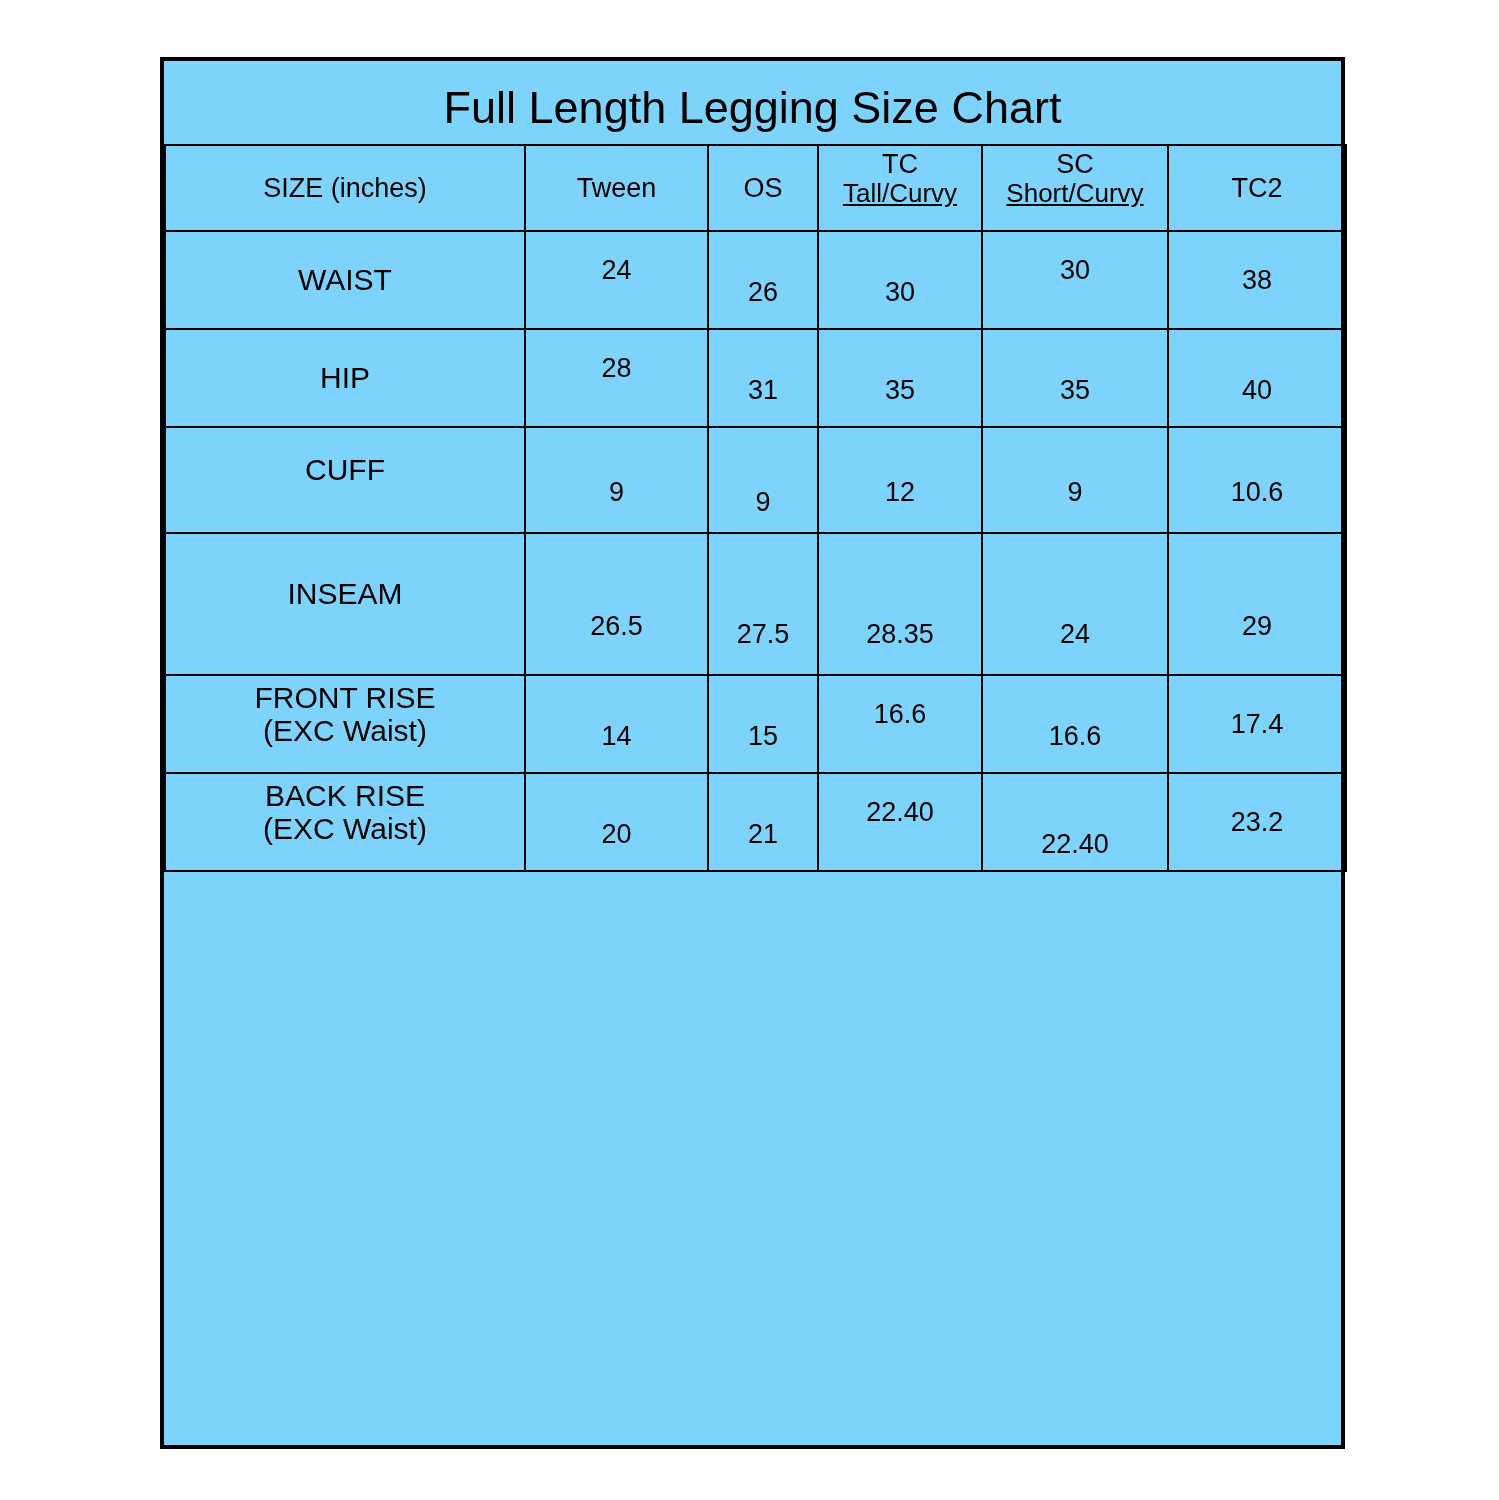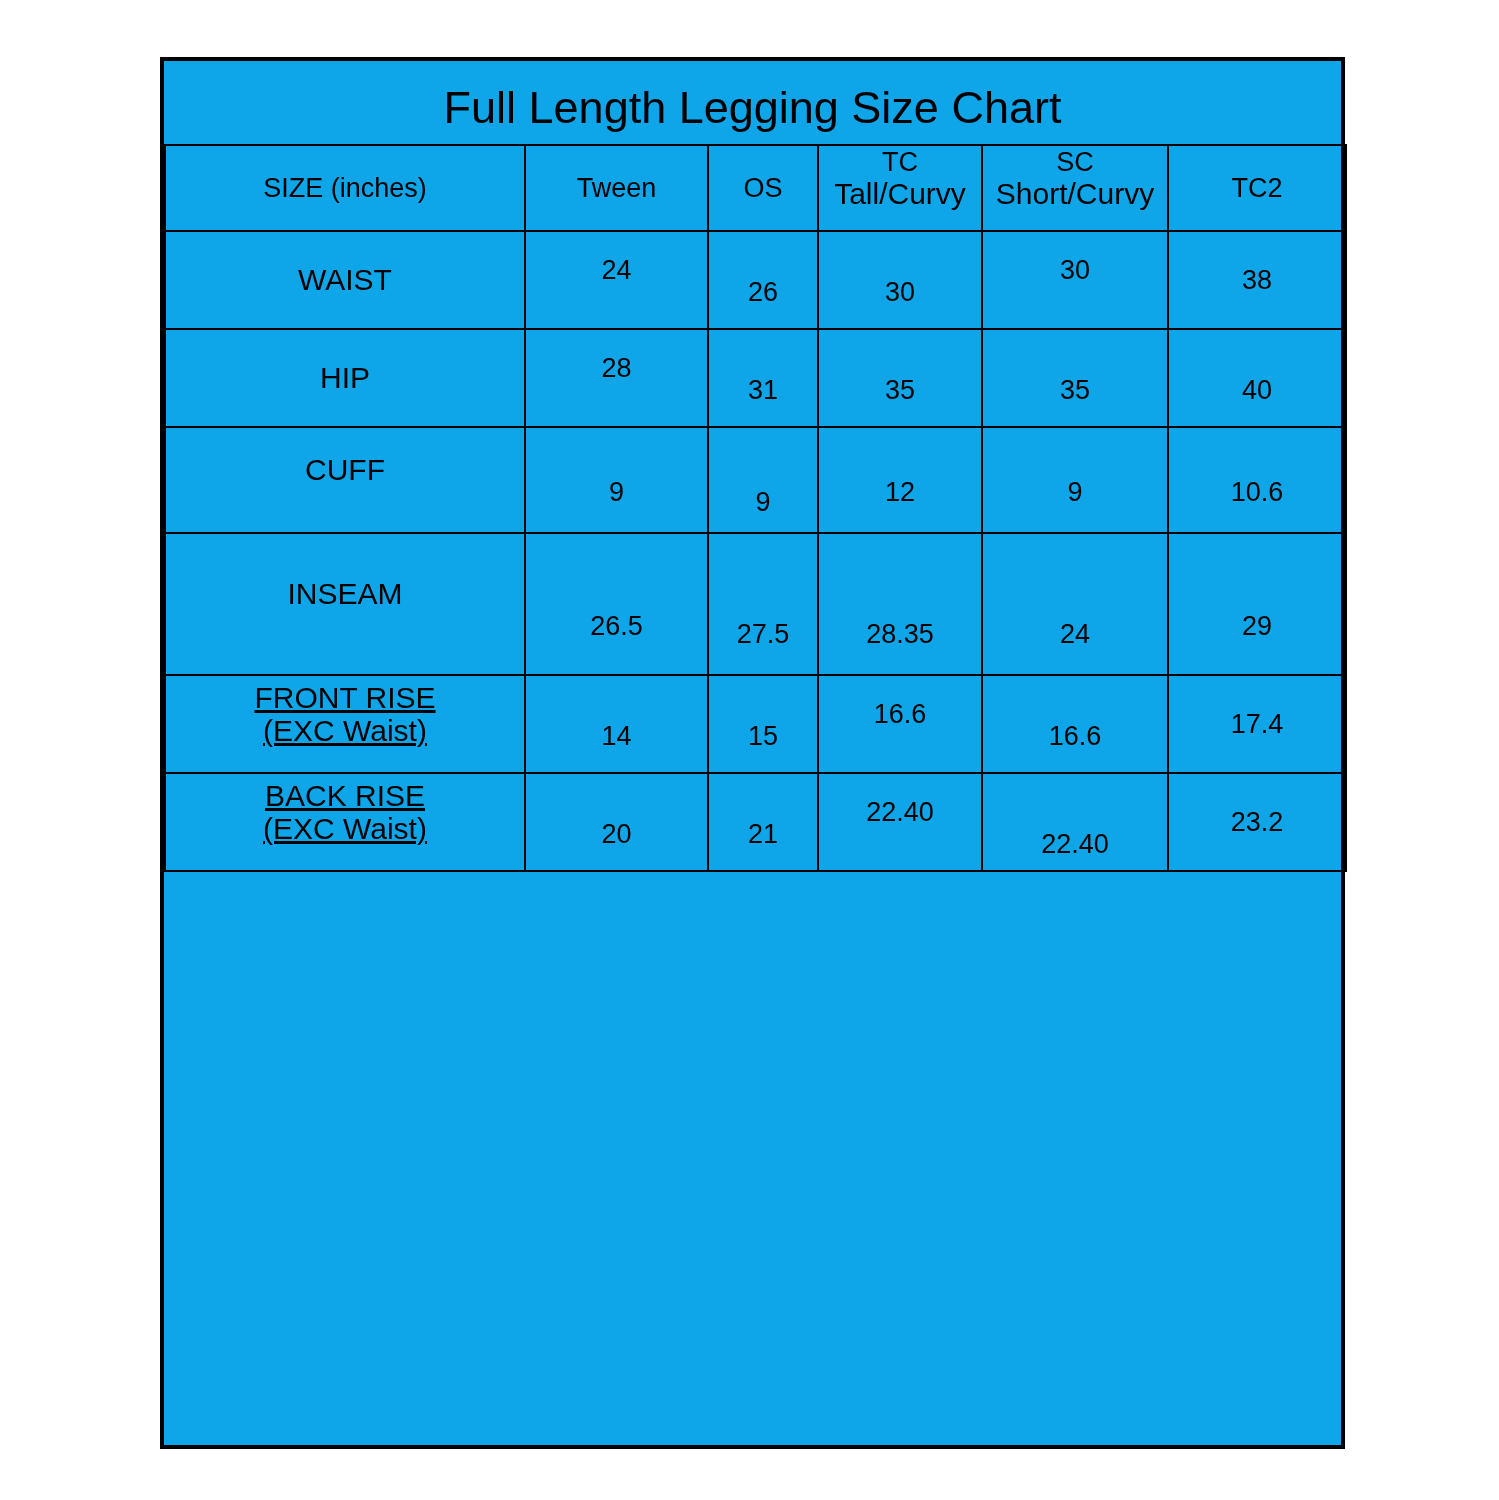--- a/index.html
+++ b/index.html
@@ -15,21 +15,21 @@
     overflow: hidden;
   }
   #sheet {
     position: absolute;
     left: 160px;
     top: 57px;
     width: 1185px;
     height: 1392px;
     border: 4px solid #000000;
     box-sizing: border-box;
-    background: #0ea5e9;
+    background: #7dd3fc;
   }
   #title {
     text-align: center;
     font-size: 45px;
     line-height: 1;
     padding-top: 24px;
     padding-bottom: 14px;
     font-weight: normal;
     letter-spacing: 0px;
   }
@@ -52,42 +52,42 @@
   
   col.c0 { width: 360px; }
   col.c1 { width: 183px; }
   col.c2 { width: 110px; }
   col.c3 { width: 164px; }
   col.c4 { width: 186px; }
   col.c5 { width: 178px; }
 
   .lbl { font-size: 30px; }
   .hdr { font-size: 27px; }
-  .hdr .sub { display: block; font-size: 30px; line-height: 1.05; }
+  .hdr .sub { display: block; font-size: 26px; line-height: 1.05; text-decoration: underline; }
 
   
   .up  { position: relative; top: -10px; }
   .dn  { position: relative; top: 12px; }
   .dn2 { position: relative; top: 22px; }
   .dn3 { position: relative; top: 30px; }
 
   tr.r-head td { height: 84px; }
   tr.r-letter td { height: 96px; }
   tr.r-number td { height: 98px; }
   tr.r-waist td { height: 96px; }
   tr.r-hip td { height: 96px; }
   tr.r-thigh td { height: 96px; }
   tr.r-knee td { height: 118px; }
   tr.r-cuff td { height: 104px; }
   tr.r-inseam td { height: 140px; }
   tr.r-wh td { height: 140px; }
   tr.r-fr td { height: 96px; }
   tr.r-br td { height: 96px; }
 
-  .two-line { line-height: 1.1; text-decoration: underline; }
+  .two-line { line-height: 1.1; }
 </style>
 </head>
 <body>
 
 <div id="sheet">
 
   <div id="title">Full Length Legging Size Chart</div>
 
   <table>
     <colgroup>

